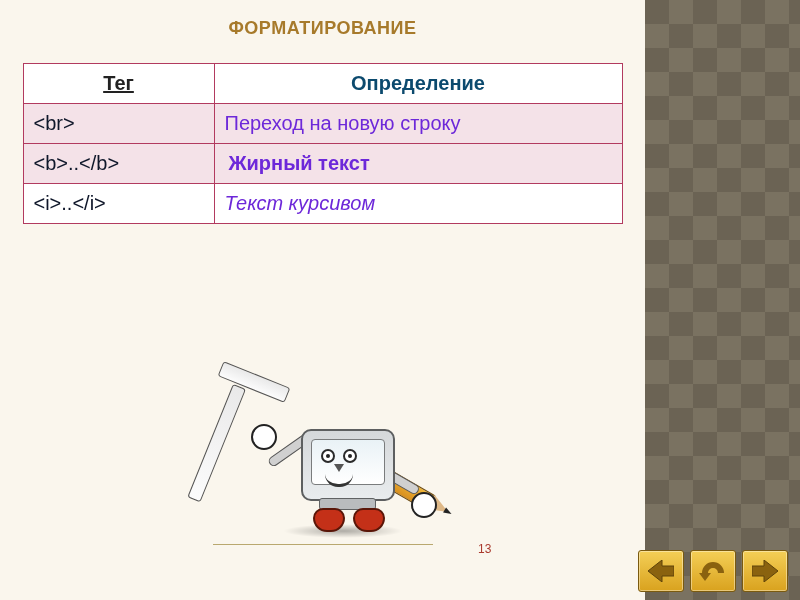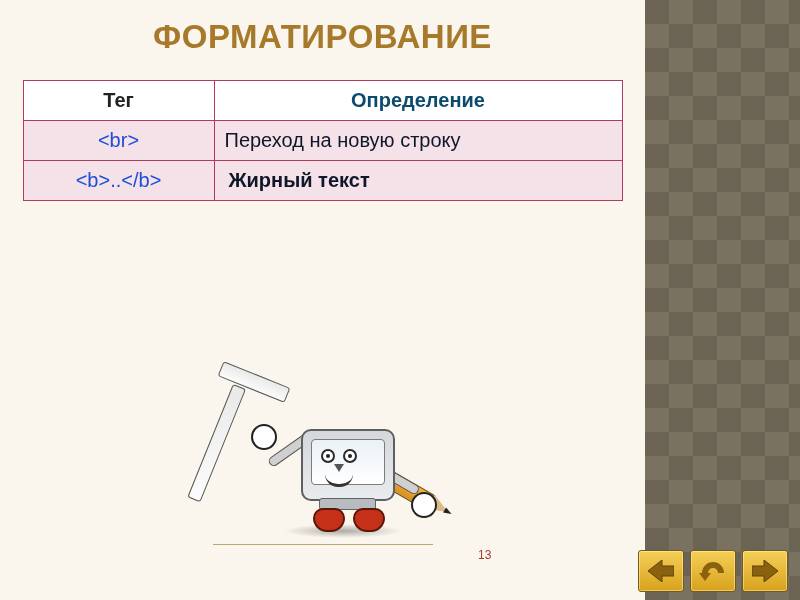--- a/index.html
+++ b/index.html
@@ -34,21 +34,21 @@
   .content {
     position: relative;
     width: 645px;
     height: 100%;
     box-sizing: border-box;
     padding: 18px 10px 10px 10px;
   }
   .title {
     color: #a77a2b;
     font-weight: bold;
-    font-size: 33px;
+    font-size: 18px;
     line-height: 1.15;
     text-align: center;
     letter-spacing: 0.5px;
     margin: 0 0 24px 0;
   }
   table.tags {
     border-collapse: collapse;
     width: 600px;
     margin: 0 auto;
   }
@@ -57,25 +57,25 @@
     padding: 8px 10px;
     text-align: left;
     font-size: 20px;
     color: #0c4a6e;
   }
   table.tags th {
     font-weight: bold;
     text-align: center;
     background: #fff;
   }
-  table.tags .col-tag { width: 170px; color: #222; }
+  table.tags .col-tag { width: 170px; color: #222; text-decoration: underline; }
   table.tags tr.shade td { background: #f4e2e8; }
   table.tags tr.plain td { background: #fff; }
-  table.tags td.tagcell { color: #1d4ed8; text-align: center; }
-  table.tags td.def { color: #0f172a; margin-top: 24px; }
+  table.tags td.tagcell { color: #0f172a; }
+  table.tags td.def { color: #6d28d9; margin-top: 24px; }
   .def.under { text-decoration: underline; }
   .def.bold { font-weight: bold; padding-left: 14px; }
   .def.italic { font-style: italic; }
 
   
   .mascot-wrap {
     position: absolute;
     left: 50%;
     transform: translateX(-50%);
     bottom: 55px;
@@ -161,21 +161,21 @@
     border-left:8px solid #222;
   }
   .shadow {
     position:absolute; left:70px; bottom:6px; width:120px; height:14px;
     background: radial-gradient(ellipse at center, rgba(0,0,0,0.30), rgba(0,0,0,0) 70%);
     border-radius:50%;
   }
 
   .pagenum {
     position: absolute;
-    bottom: 38px;
+    bottom: 44px;
     left: 478px;
     font-size: 12px;
     color: #aa3a2e;
   }
 
   
   .nav {
     position: absolute;
     right: 12px;
     bottom: 8px;
@@ -213,20 +213,24 @@
         </tr>
       </thead>
       <tbody>
         <tr class="shade">
           <td class="tagcell">&lt;br&gt;</td>
           <td class="def">Переход на новую строку</td>
         </tr>
         <tr class="shade">
           <td class="tagcell">&lt;b&gt;..&lt;/b&gt;</td>
           <td class="def bold">Жирный текст</td>
+        </tr>
+        <tr class="plain">
+          <td class="tagcell">&lt;i&gt;..&lt;/i&gt;</td>
+          <td class="def italic">Текст курсивом</td>
         </tr>
       </tbody>
     </table>
 
     <div class="mascot-wrap" title="Компьютер-талисман с линейкой и карандашом">
       <div class="mascot">
         <div class="shadow"></div>
         <div class="tsq-head"></div>
         <div class="tsq-bar"></div>
         <div class="pencil">

